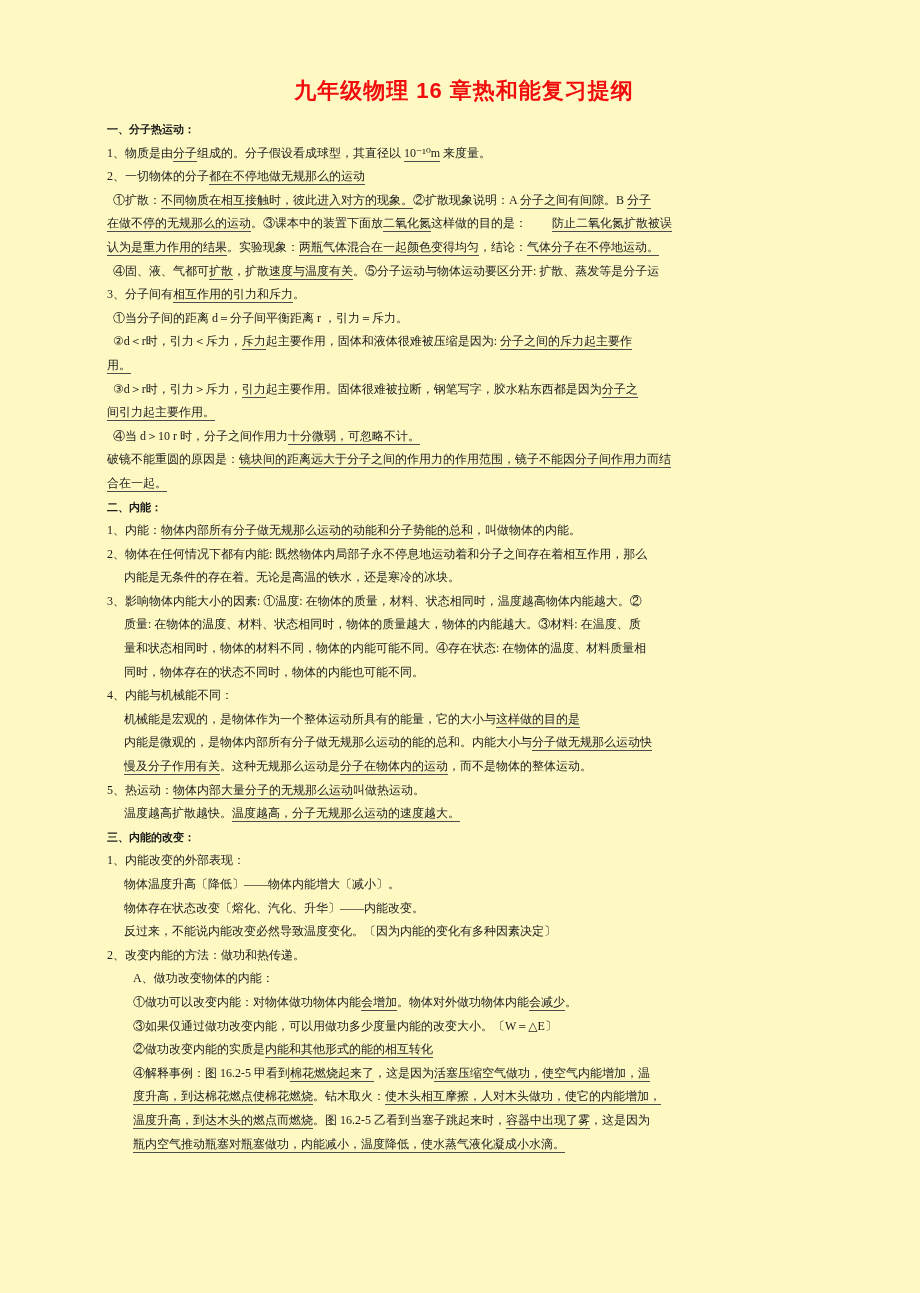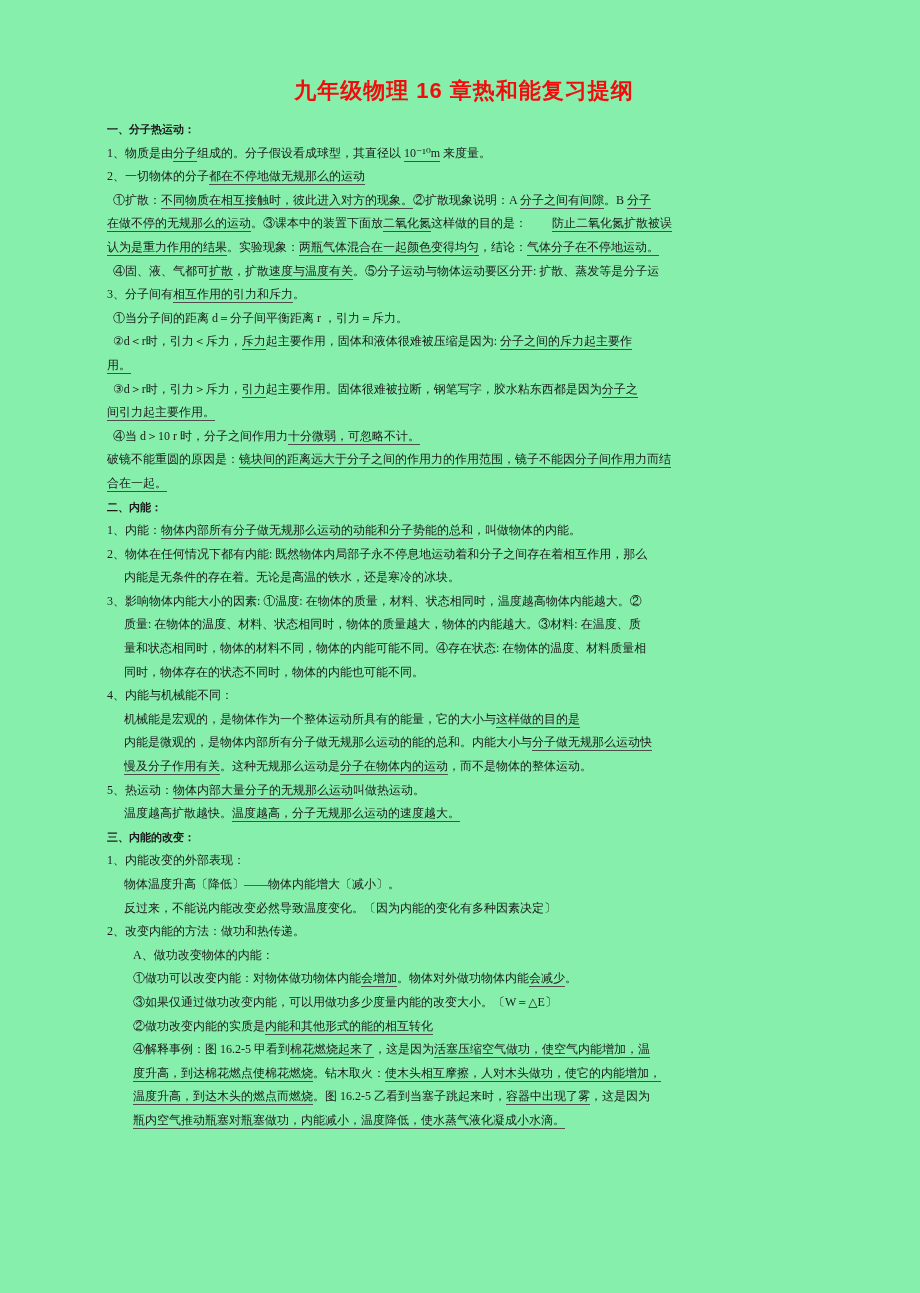--- a/index.html
+++ b/index.html
@@ -11,21 +11,21 @@
     position: relative;
     width: 920px;
     height: 1293px;
     overflow: hidden;
     font-family: "Liberation Serif", "DejaVu Serif", serif;
     color: #1a1a1a;
   }
   .doc-page {
     position: absolute;
     inset: 0;
-    background: #86efac;
+    background: #fef9c3;
   }
   .doc-title {
     position: absolute;
     top: 76px;
     left: 102px;
     width: 724px;
     text-align: center;
     font-size: 22px;
     font-weight: bold;
     font-family: "Liberation Sans", "DejaVu Sans", sans-serif;
@@ -90,20 +90,21 @@
       <div class="line ind2"><span>同时，物体存在的状态不同时，物体的内能也可能不同。</span></div>
       <div class="line ind0"><span>4、内能与机械能不同：</span></div>
       <div class="line ind2"><span>机械能是宏观的，是物体作为一个整体运动所具有的能量，它的大小与</span><span class="u" style="border-bottom-color: rgb(77, 77, 77);">这样做的目的是</span></div>
       <div class="line ind2"><span>内能是微观的，是物体内部所有分子做无规那么运动的能的总和。内能大小与</span><span class="u" style="border-bottom-color: rgb(77, 77, 77);">分子做无规那么运动快</span></div>
       <div class="line ind2"><span class="u" style="border-bottom-color: rgb(77, 77, 77);">慢及分子作用有关</span><span>。这种无规那么运动是</span><span class="u" style="border-bottom-color: rgb(77, 77, 77);">分子在物体内的运动</span><span>，而不是物体的整体运动。</span></div>
       <div class="line ind0"><span>5、热运动：</span><span class="u" style="border-bottom-color: rgb(77, 77, 77);">物体内部大量分子的无规那么运动</span><span>叫做热运动。</span></div>
       <div class="line ind2"><span>温度越高扩散越快。</span><span class="u" style="border-bottom-color: rgb(77, 77, 77);">温度越高，分子无规那么运动的速度越大。</span></div>
       <div class="line ind0 bold"><span>三、内能的改变：</span></div>
       <div class="line ind0"><span>1、内能改变的外部表现：</span></div>
       <div class="line ind2"><span>物体温度升高〔降低〕——物体内能增大〔减小〕。</span></div>
+      <div class="line ind2"><span>物体存在状态改变〔熔化、汽化、升华〕——内能改变。</span></div>
       <div class="line ind2"><span>反过来，不能说内能改变必然导致温度变化。〔因为内能的变化有多种因素决定〕</span></div>
       <div class="line ind0"><span>2、改变内能的方法：做功和热传递。</span></div>
       <div class="line ind3"><span>A、做功改变物体的内能：</span></div>
       <div class="line ind3"><span>①做功可以改变内能：对物体做功物体内能</span><span class="u" style="border-bottom-color: rgb(77, 77, 77);">会增加</span><span>。物体对外做功物体内能</span><span class="u" style="border-bottom-color: rgb(77, 77, 77);">会减少</span><span>。</span></div>
       <div class="line ind3"><span>③如果仅通过做功改变内能，可以用做功多少度量内能的改变大小。〔W＝△E〕</span></div>
       <div class="line ind3"><span>②做功改变内能的实质是</span><span class="u" style="border-bottom-color: rgb(77, 77, 77);">内能和其他形式的能的相互转化</span></div>
       <div class="line ind3"><span>④解释事例：图 16.2-5 甲看到</span><span class="u" style="border-bottom-color: rgb(77, 77, 77);">棉花燃烧起来了</span><span>，这是因为</span><span class="u" style="border-bottom-color: rgb(77, 77, 77);">活塞压缩空气做功，使空气内能增加，温</span></div>
       <div class="line ind3"><span class="u" style="border-bottom-color: rgb(77, 77, 77);">度升高，到达棉花燃点使棉花燃烧</span><span>。钻木取火：</span><span class="u" style="border-bottom-color: rgb(77, 77, 77);">使木头相互摩擦，人对木头做功，使它的内能增加，</span></div>
       <div class="line ind3"><span class="u" style="border-bottom-color: rgb(77, 77, 77);">温度升高，到达木头的燃点而燃烧</span><span>。图 16.2-5 乙看到当塞子跳起来时，</span><span class="u" style="border-bottom-color: rgb(77, 77, 77);">容器中出现了雾</span><span>，这是因为</span></div>
       <div class="line ind3"><span class="u" style="border-bottom-color: rgb(77, 77, 77);">瓶内空气推动瓶塞对瓶塞做功，内能减小，温度降低，使水蒸气液化凝成小水滴。</span></div>

